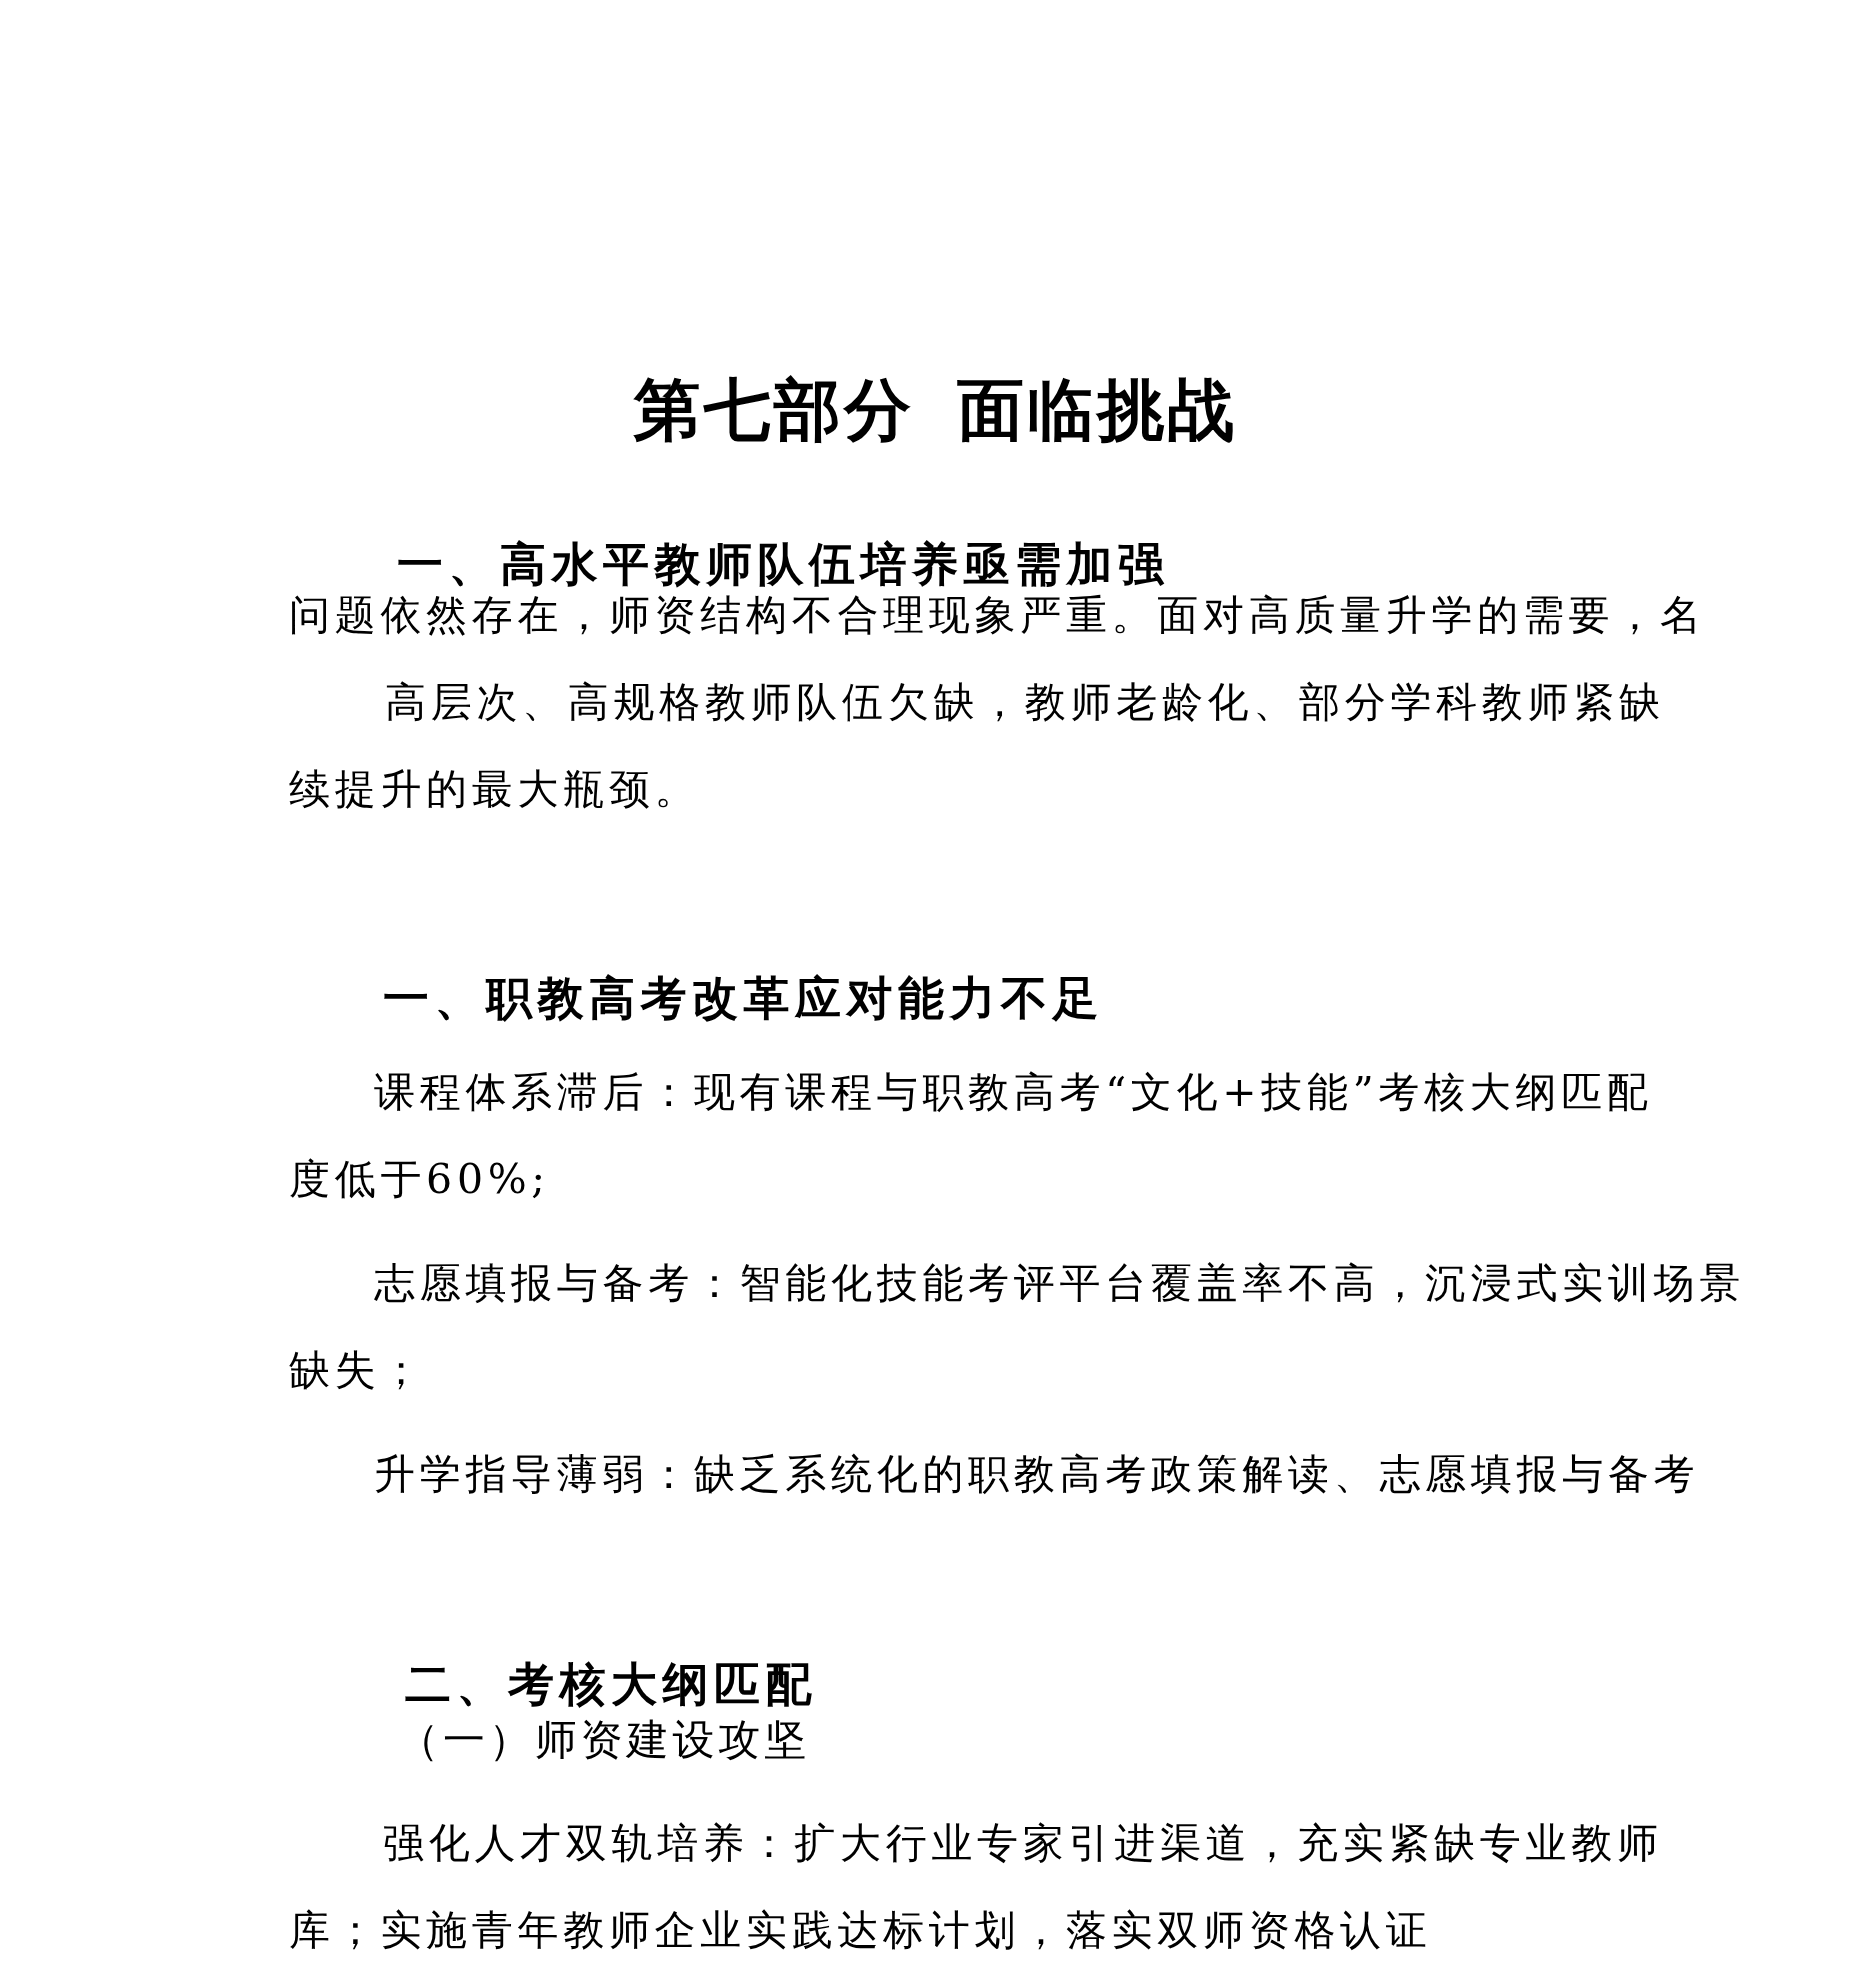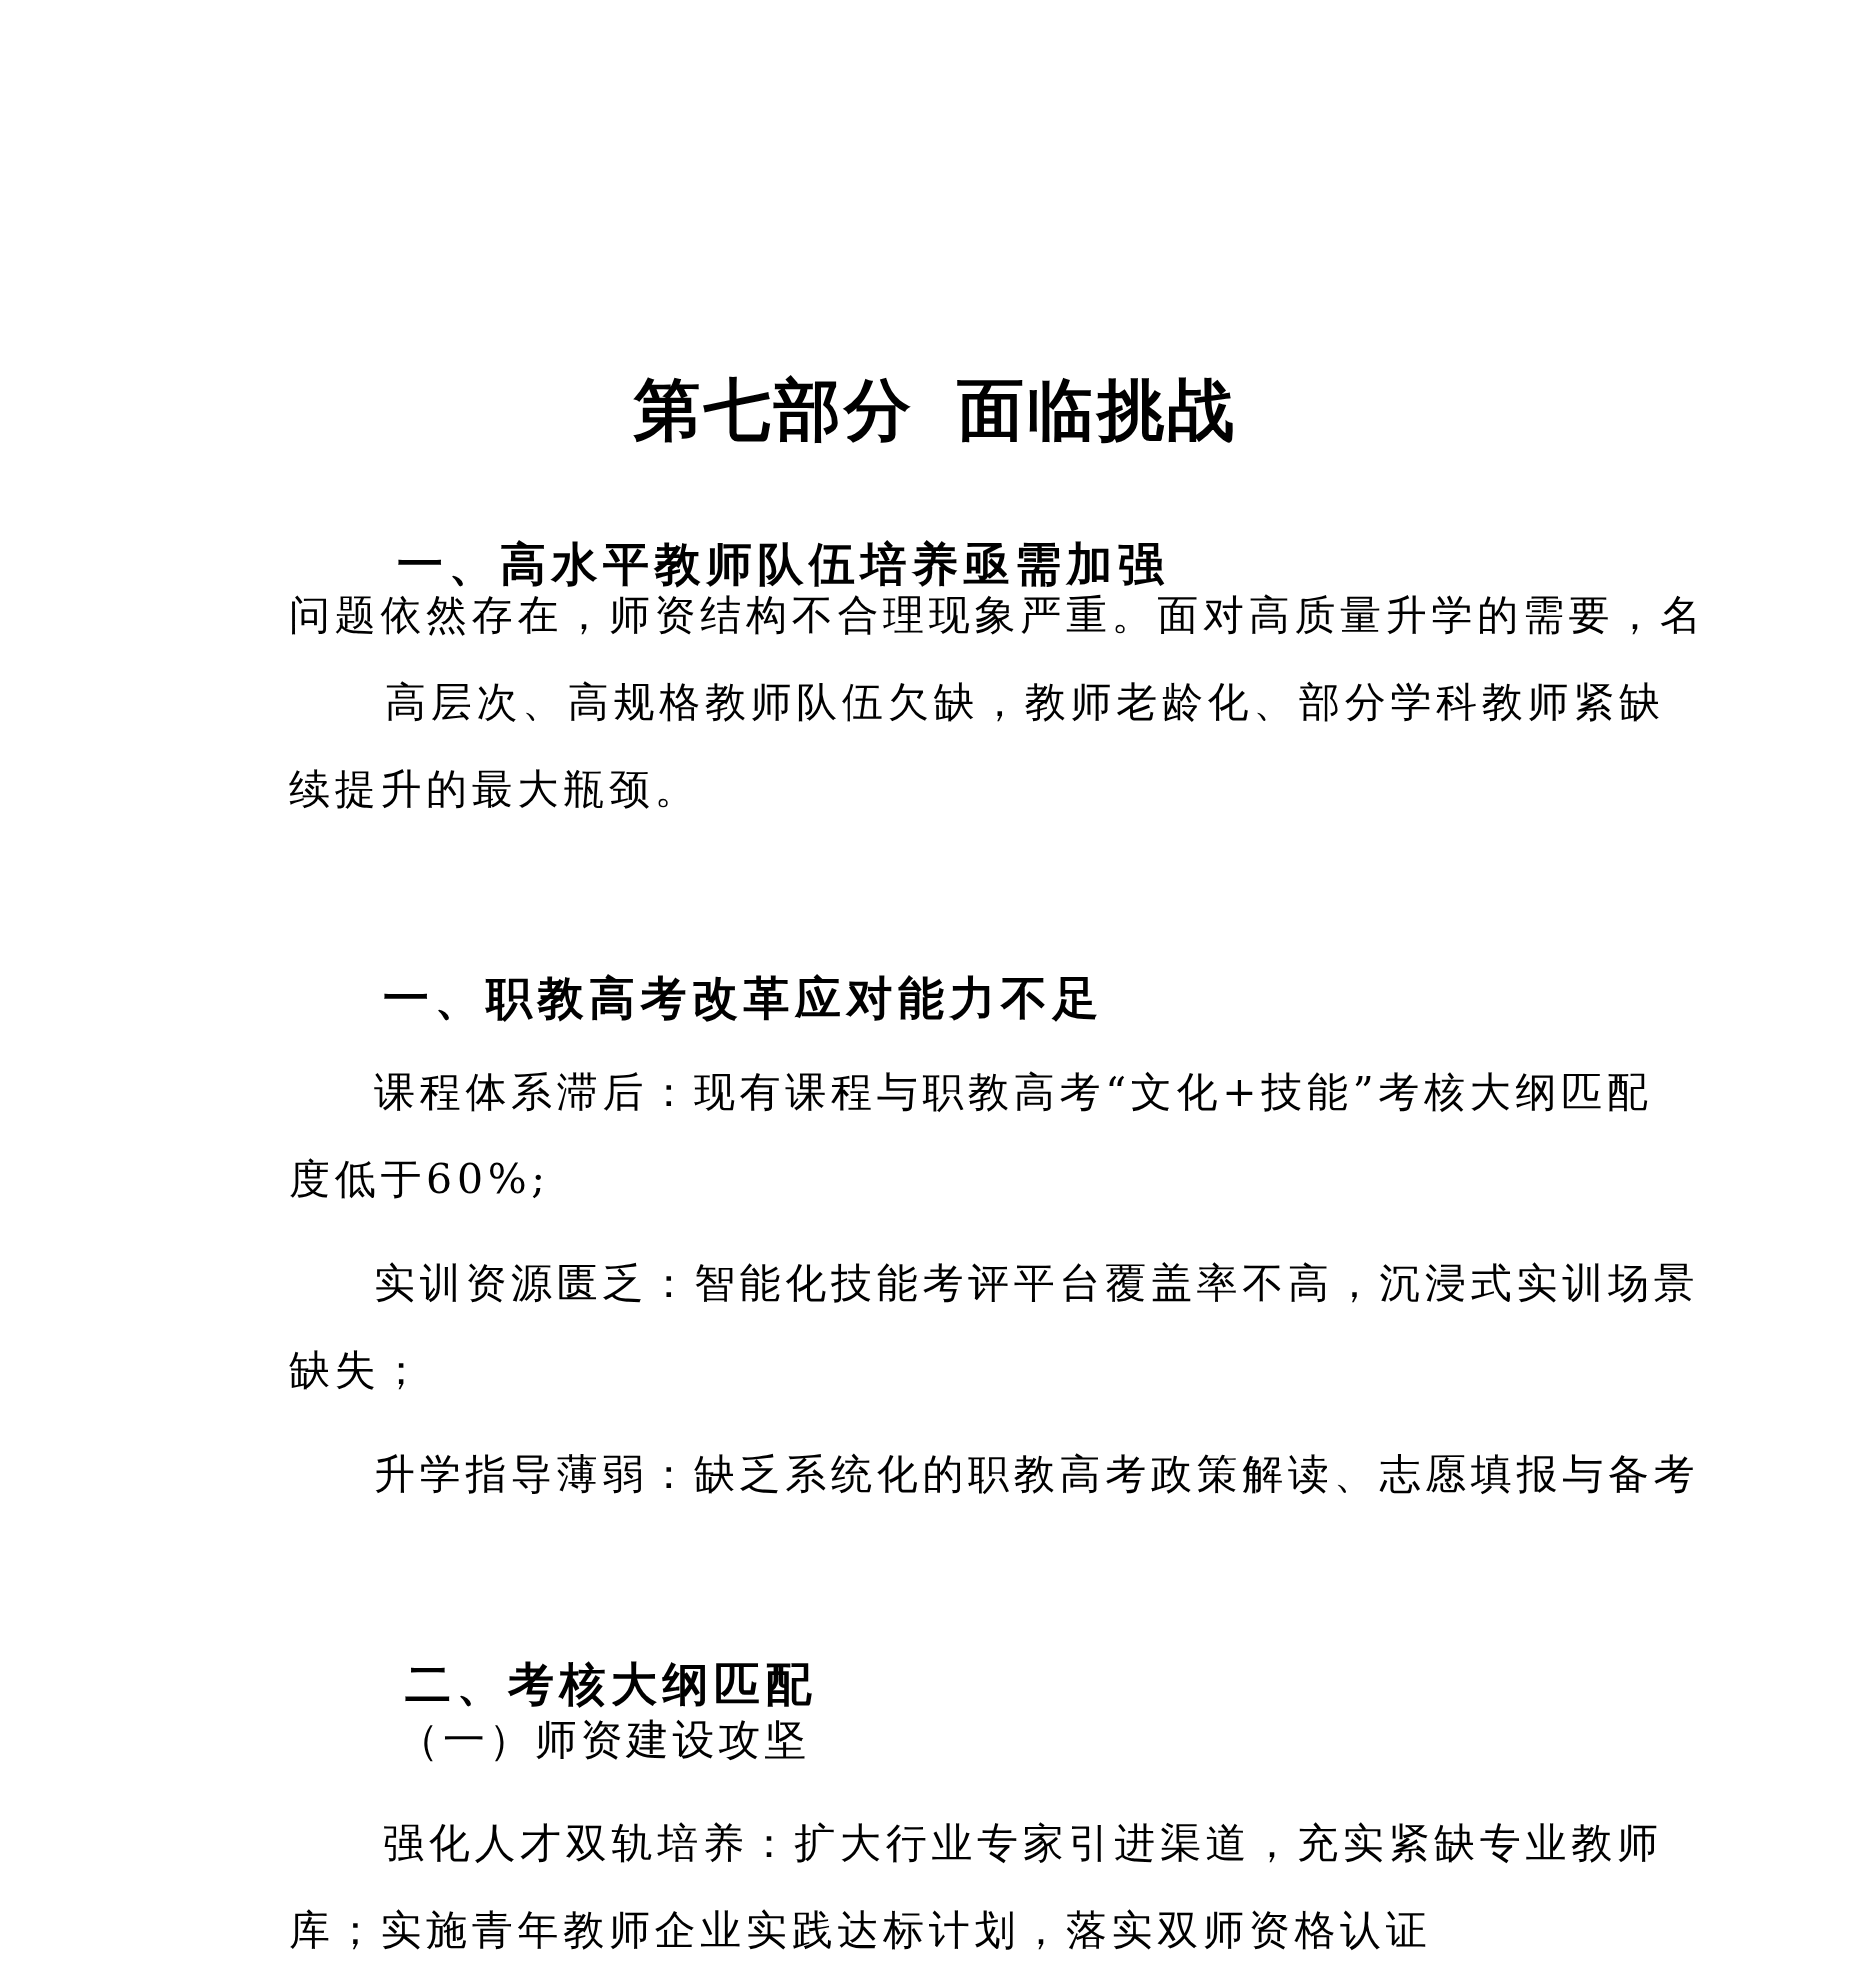--- a/index.html
+++ b/index.html
@@ -36,21 +36,21 @@
   </div>
 
   <div class="h2" style="left:383px; top:949px;">一、职教高考改革应对能力不足</div>
 
   <div class="para" style="top:1049px;">
     <span class="line indent">课程体系滞后：现有课程与职教高考“文化+技能”考核大纲匹配</span>
     <span class="line">度低于60%;</span>
   </div>
 
   <div class="para" style="top:1240px;">
-    <span class="line indent">实训资源匮乏：智能化技能考评平台覆盖率不高，沉浸式实训场景</span>
+    <span class="line indent">志愿填报与备考：智能化技能考评平台覆盖率不高，沉浸式实训场景</span>
     <span class="line">缺失；</span>
   </div>
 
   <div class="para" style="top:1431px;">
     <span class="line indent">升学指导薄弱：缺乏系统化的职教高考政策解读、志愿填报与备考</span>
   </div>
 
   <div class="h2" style="left:405px; top:1635px;">二、考核大纲匹配</div>
   <div class="h3" style="left:397px; top:1714px;">（一）师资建设攻坚</div>
 

